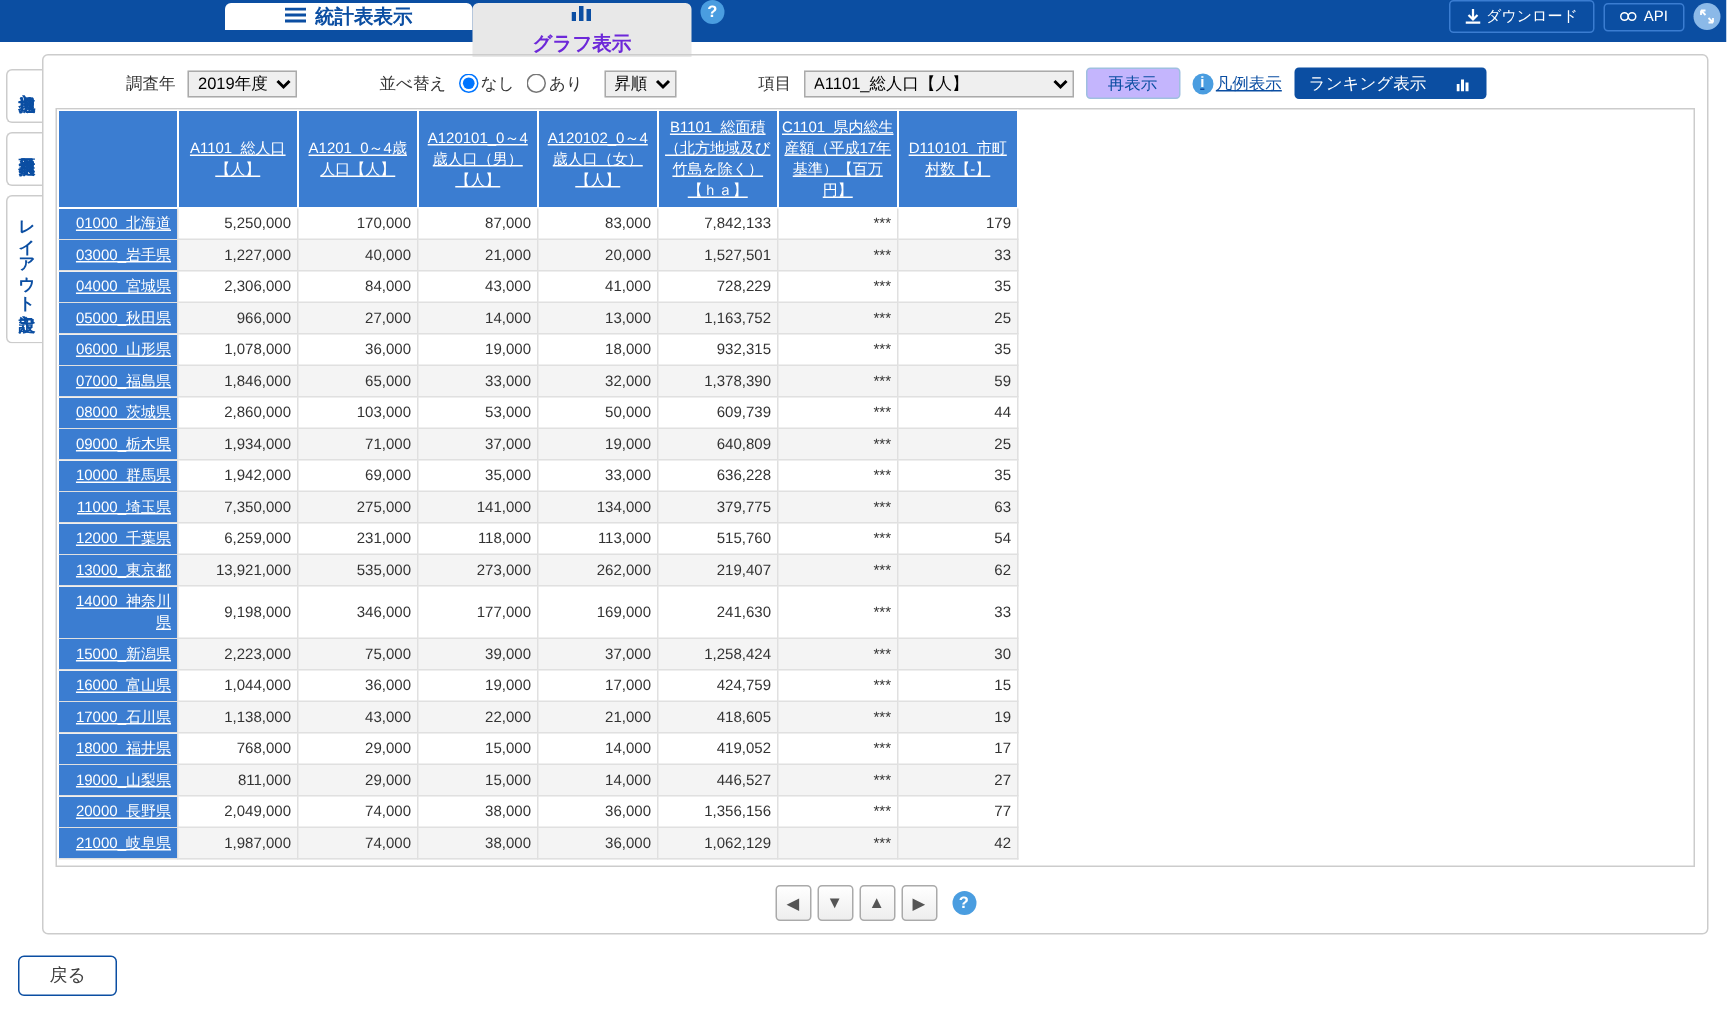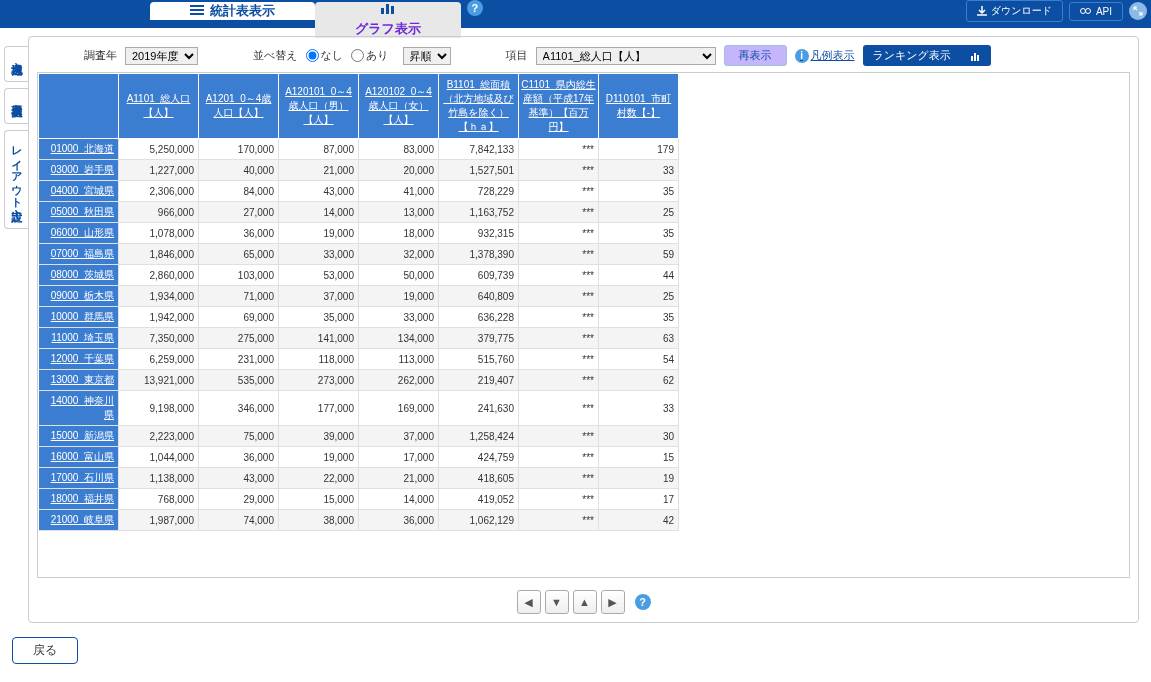--- a/index.html
+++ b/index.html
@@ -339,20 +339,40 @@
               <td class="row-head">18000_福井県</td>
               <td class="num">768,000</td>
               <td class="num">29,000</td>
               <td class="num">15,000</td>
               <td class="num">14,000</td>
               <td class="num">419,052</td>
               <td class="num">***</td>
               <td class="num">17</td>
             </tr>
             <tr>
+              <td class="row-head">19000_山梨県</td>
+              <td class="num">811,000</td>
+              <td class="num">29,000</td>
+              <td class="num">15,000</td>
+              <td class="num">14,000</td>
+              <td class="num">446,527</td>
+              <td class="num">***</td>
+              <td class="num">27</td>
+            </tr>
+            <tr>
+              <td class="row-head">20000_長野県</td>
+              <td class="num">2,049,000</td>
+              <td class="num">74,000</td>
+              <td class="num">38,000</td>
+              <td class="num">36,000</td>
+              <td class="num">1,356,156</td>
+              <td class="num">***</td>
+              <td class="num">77</td>
+            </tr>
+            <tr>
               <td class="row-head">21000_岐阜県</td>
               <td class="num">1,987,000</td>
               <td class="num">74,000</td>
               <td class="num">38,000</td>
               <td class="num">36,000</td>
               <td class="num">1,062,129</td>
               <td class="num">***</td>
               <td class="num">42</td>
             </tr>
           </tbody>

